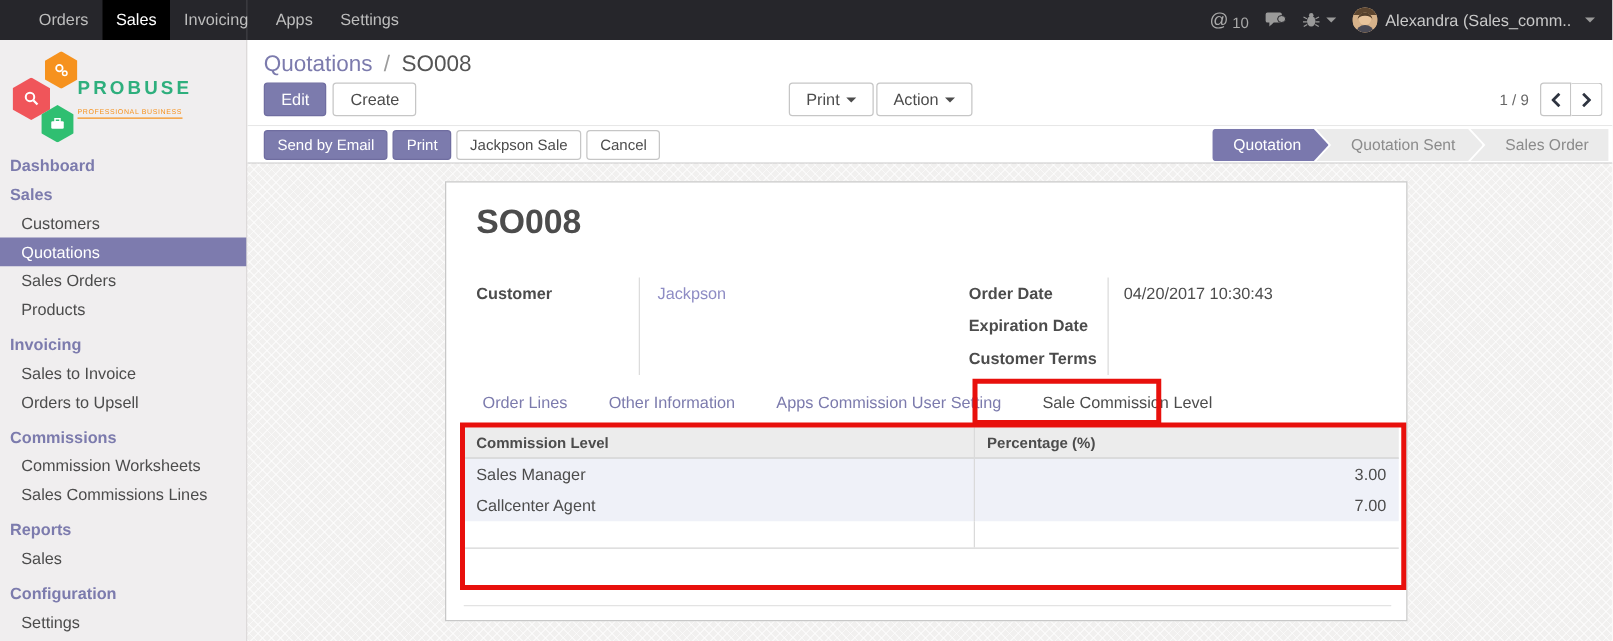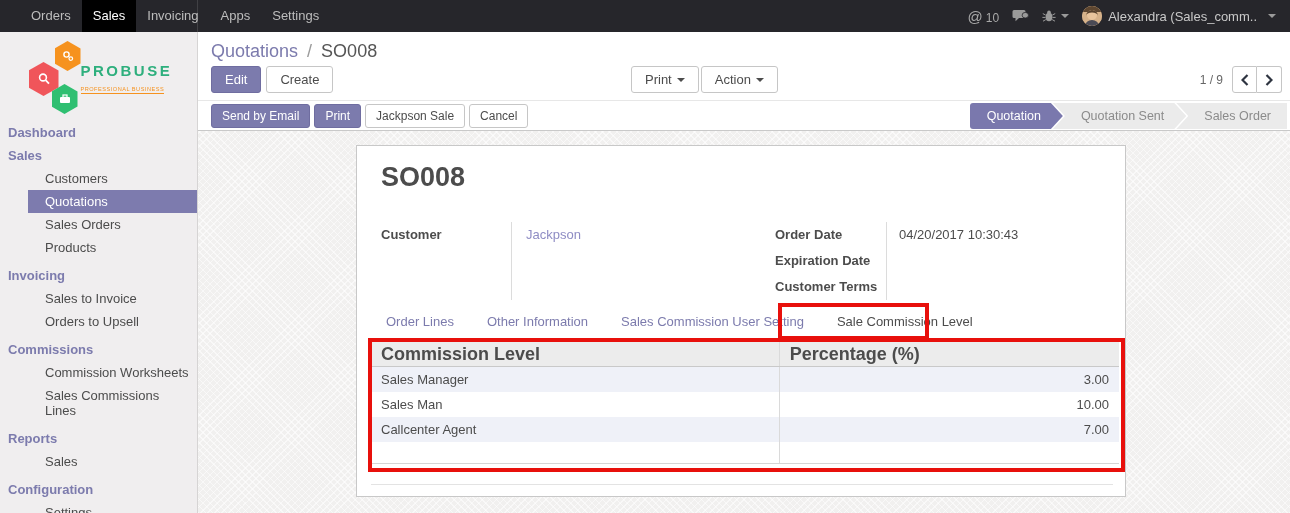--- a/index.html
+++ b/index.html
@@ -16,34 +16,34 @@
   .mention .at { font-size:15px; color:#a9a9a9; }
   .mention .cnt { font-size:12px; color:#a9a9a9; padding-top:3px; }
   .tb-icon { display:inline-flex; align-items:center; cursor:pointer; }
   .caret-down { display:inline-block; width:0; height:0; border-left:4px solid transparent; border-right:4px solid transparent; border-top:4px solid #9a9a9a; margin-left:5px; }
   .avatar { width:20px; height:20px; border-radius:50%; overflow:hidden; background:#caa27c; display:inline-block; }
   .user-menu { display:flex; align-items:center; gap:6px; cursor:pointer; color:#c9c9c9; }
   .topbar .side-div { position:absolute; left:197px; top:0; width:1px; height:32px; background:rgba(255,255,255,0.12); }
 
   
   .sidebar { position:absolute; left:0; top:32px; width:198px; height:481px; background:#f0eeef; border-right:1px solid #d6d4d4; font-size:13px; }
-  .logo { padding:9px 0 6px; display:flex; justify-content:center; }
+  .logo { padding:9px 0 6px; display:flex; justify-content:flex-start; }
   .logo-inner { position:relative; width:160px; height:70px; }
   .hex { position:absolute; clip-path:polygon(50% 0,100% 25%,100% 75%,50% 100%,0 75%,0 25%); display:flex; align-items:center; justify-content:center; }
   .hex-orange { left:36px; top:0; width:26px; height:30px; background:#f6921e; }
   .hex-red { left:10px; top:21px; width:30px; height:34px; background:#f0555a; }
   .hex-green { left:33px; top:43px; width:26px; height:30px; background:#2fbf71; }
   .logo-text { position:absolute; left:62px; top:21px; width:98px; }
   .logo-name { color:#2eaf7d; font-weight:bold; font-size:15px; letter-spacing:2.5px; }
   .logo-tagline { margin-top:2px; color:#f6921e; font-size:5.6px; letter-spacing:0.5px; white-space:nowrap; border-bottom:1px solid #f6921e; padding-bottom:1px; display:inline-block; }
   .nav { margin-top:4px; }
   .nav-header { padding:4px 8px; color:#7c7bad; font-weight:bold; cursor:pointer; }
   .nav-section { margin-top:5px; }
   .nav-section.tight { margin-top:0; }
-  .nav-item { position:relative; padding:4px 8px 4px 17px; color:#4c4c4c; cursor:pointer;margin-left:28px; }
+  .nav-item { position:relative; padding:4px 8px 4px 17px; color:#4c4c4c; cursor:pointer; }
   .nav-item.active { background:#7d7bae; color:#fff; }
 
   
   .control-panel { position:absolute; left:198px; top:32px; width:1092px; height:69px; background:#fff; border-bottom:1px solid #e7e7e7; }
   .breadcrumb { position:absolute; left:13px; top:9px; font-size:18px; }
   .breadcrumb .bc-parent { color:#7c7bad; cursor:pointer; }
   .breadcrumb .bc-sep { color:#9b9b9b; margin:0 4px; }
   .breadcrumb .bc-current { color:#555; }
   .btn { display:inline-flex; align-items:center; justify-content:center; height:27px; padding:0 13px; font-size:13px; border-radius:3px; border:1px solid #c6c6c6; background:#fff; color:#4c4c4c; cursor:pointer; font-family:inherit; }
   .btn.primary { background:#7c7bad; border-color:#6f6da0; color:#fff; }
@@ -82,21 +82,21 @@
   .fgroup-right .labels div { font-weight:bold; color:#4c4c4c; padding:5px 0 6px;margin-left:32px; }
   .fgroup-right .values { flex:1; border-left:1px solid #dcdcdc; padding-left:12px; }
   .fgroup-right .values div { color:#4c4c4c; padding:5px 0 6px; }
 
   .tabs { position:absolute; left:26px; top:162px; display:flex; gap:27px; font-size:13px; }
   .tab { padding:6px 3px; color:#7c7bad; cursor:pointer; }
   .tab.active { color:#4c4c4c; }
 
   .o-table { position:absolute; left:14px; top:196px; width:748px; font-size:13px; color:#4c4c4c; }
   .o-table .tr { display:flex; height:25px; align-items:center; }
-  .o-table .th { background:#ececec; font-weight:bold; font-size:18px; border-bottom:1px solid #c9c9c9; }
+  .o-table .th { background:#ececec; font-weight:bold; font-size:12px; border-bottom:1px solid #c9c9c9; }
   .o-table .c1 { width:54.5%; padding-left:10px; }
   .o-table .c2 { width:45.5%; padding:0 10px; border-left:1px solid #dadada; align-self:stretch; display:flex; align-items:center; }
   .o-table .num { justify-content:flex-end; }
   .o-table .r-odd { background:#eff1f8; }
   .o-table .r-even { background:#fff; }
   .o-table .empty { height:22px; border-bottom:1px solid #d5d5d5; }
   .sheet-sep { position:absolute; left:14px; top:338px; width:742px; height:1px; background:#e3e3e3; }
 
   
   .annotation { position:absolute; border:4px solid #e8100c; z-index:9; pointer-events:none; }
@@ -291,37 +291,33 @@
             <div>04/20/2017 10:30:43</div>
             <div>&nbsp;</div>
             <div>&nbsp;</div>
           </div>
         </div>
       </div>
 
       <div class="tabs">
         <div class="tab">Order Lines</div>
         <div class="tab">Other Information</div>
-        <div class="tab">Sales Commission User Setting</div>
+        <div class="tab">Apps Commission User Setting</div>
         <div class="tab active">Sale Commission Level</div>
       </div>
 
       <div class="o-table">
         <div class="tr th">
           <div class="c1">Commission Level</div>
           <div class="c2">Percentage (%)</div>
         </div>
         <div class="tr r-odd">
           <div class="c1">Sales Manager</div>
           <div class="c2 num">3.00</div>
         </div>
-        <div class="tr r-even">
-          <div class="c1">Sales Man</div>
-          <div class="c2 num">10.00</div>
-        </div>
         <div class="tr r-odd">
           <div class="c1">Callcenter Agent</div>
           <div class="c2 num">7.00</div>
         </div>
         <div class="tr empty">
           <div class="c1"></div>
           <div class="c2"></div>
         </div>
       </div>
 

